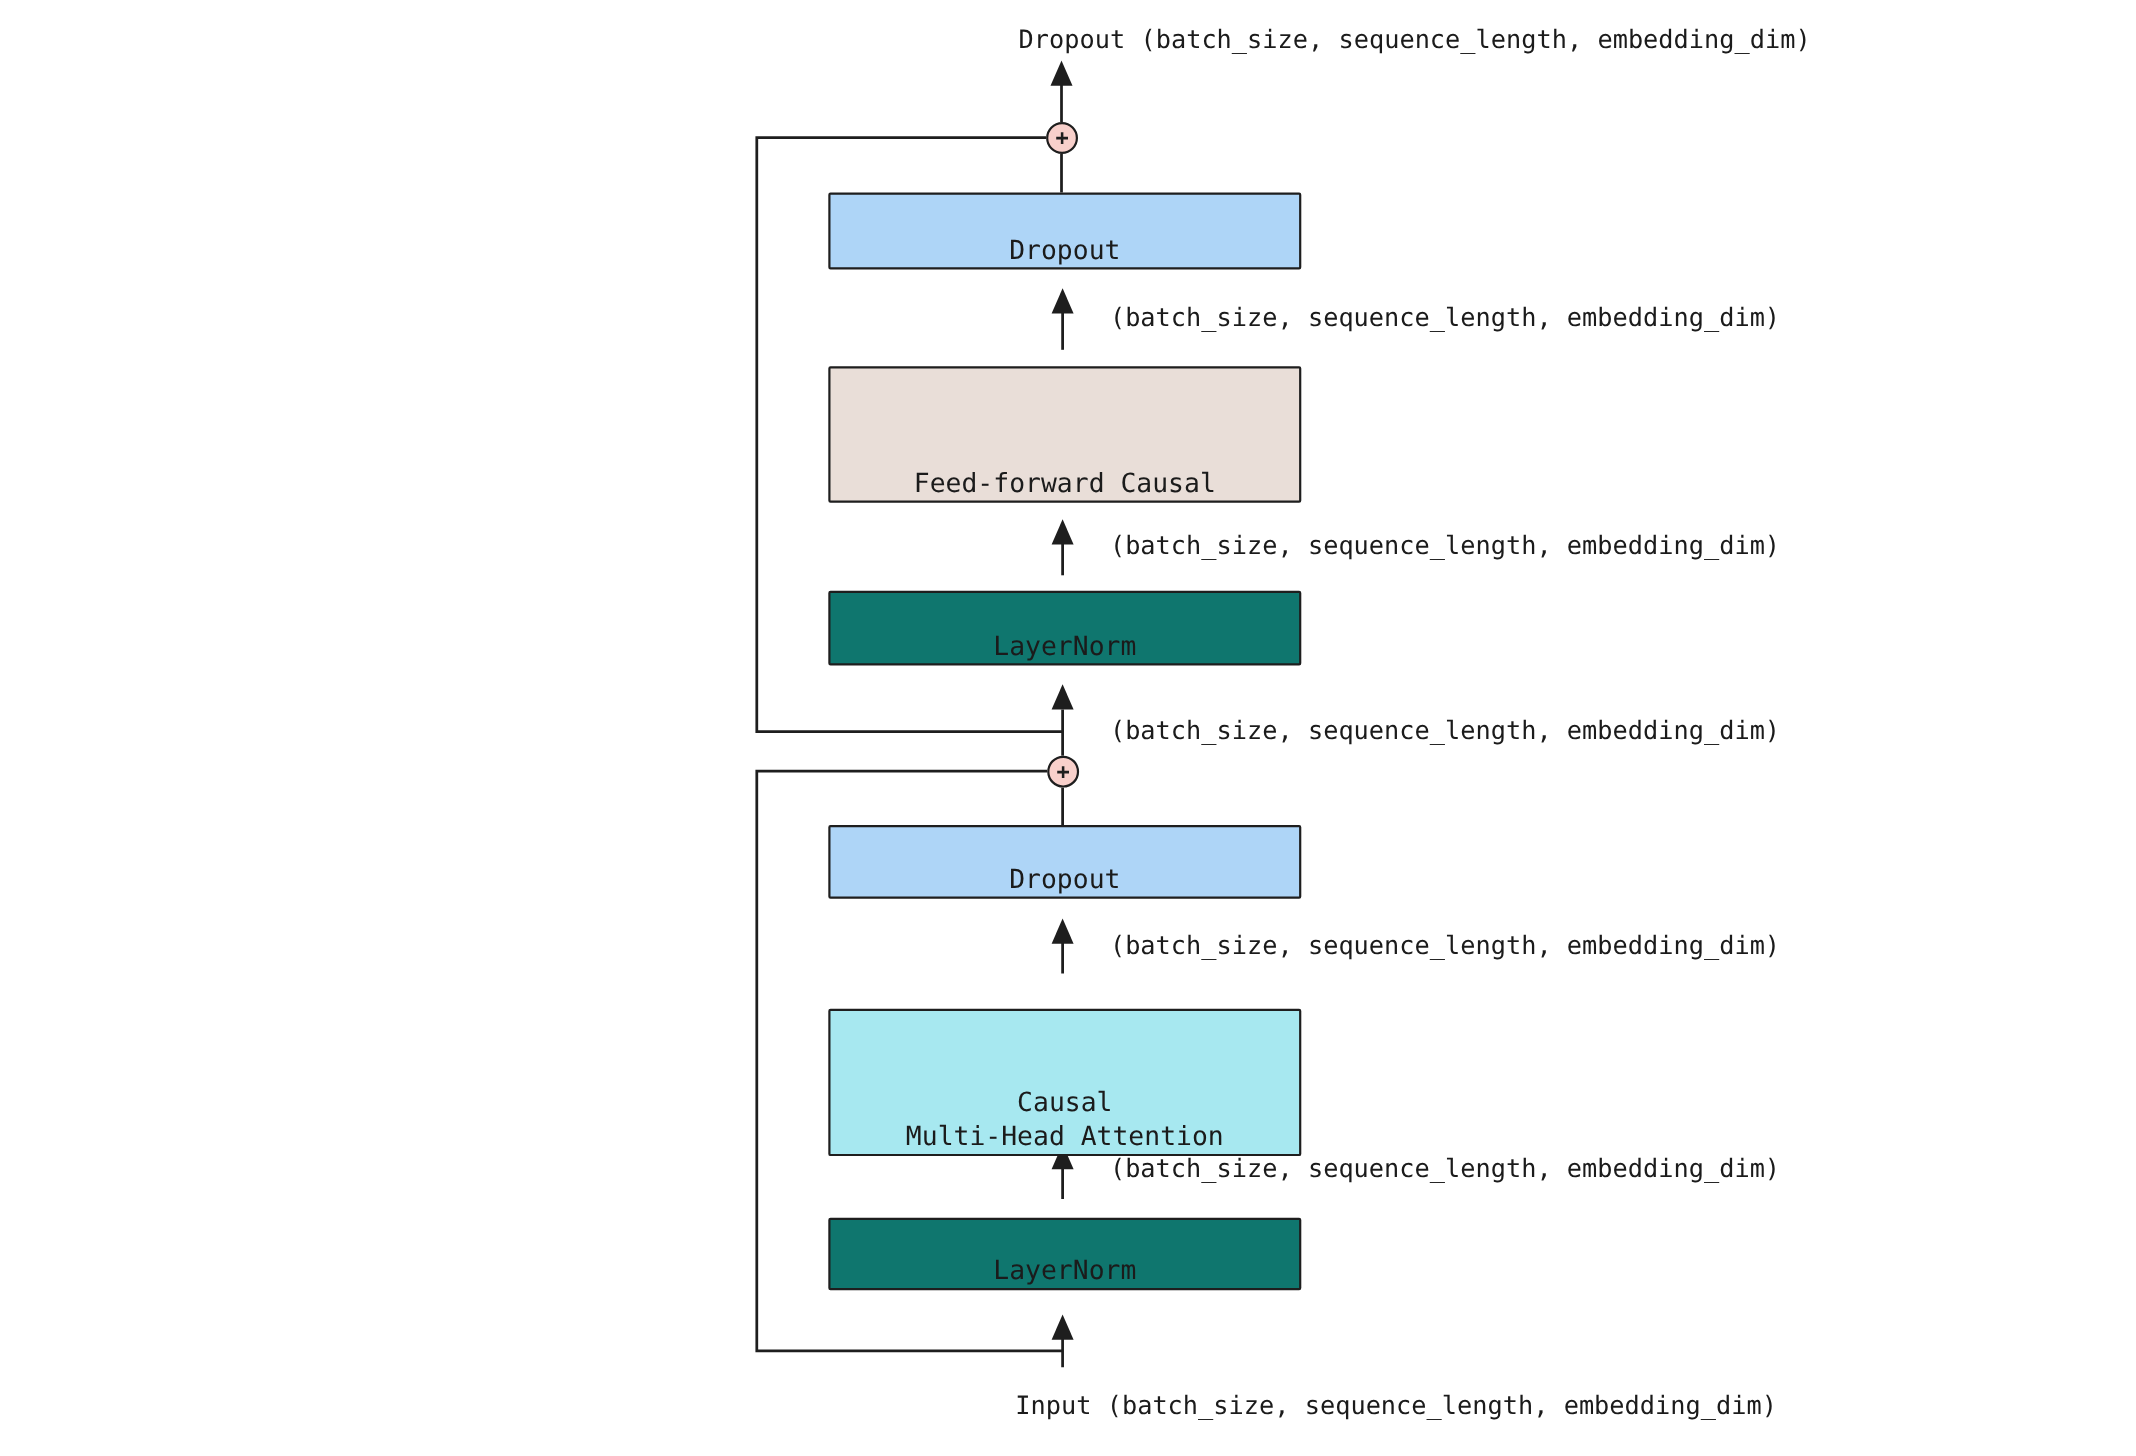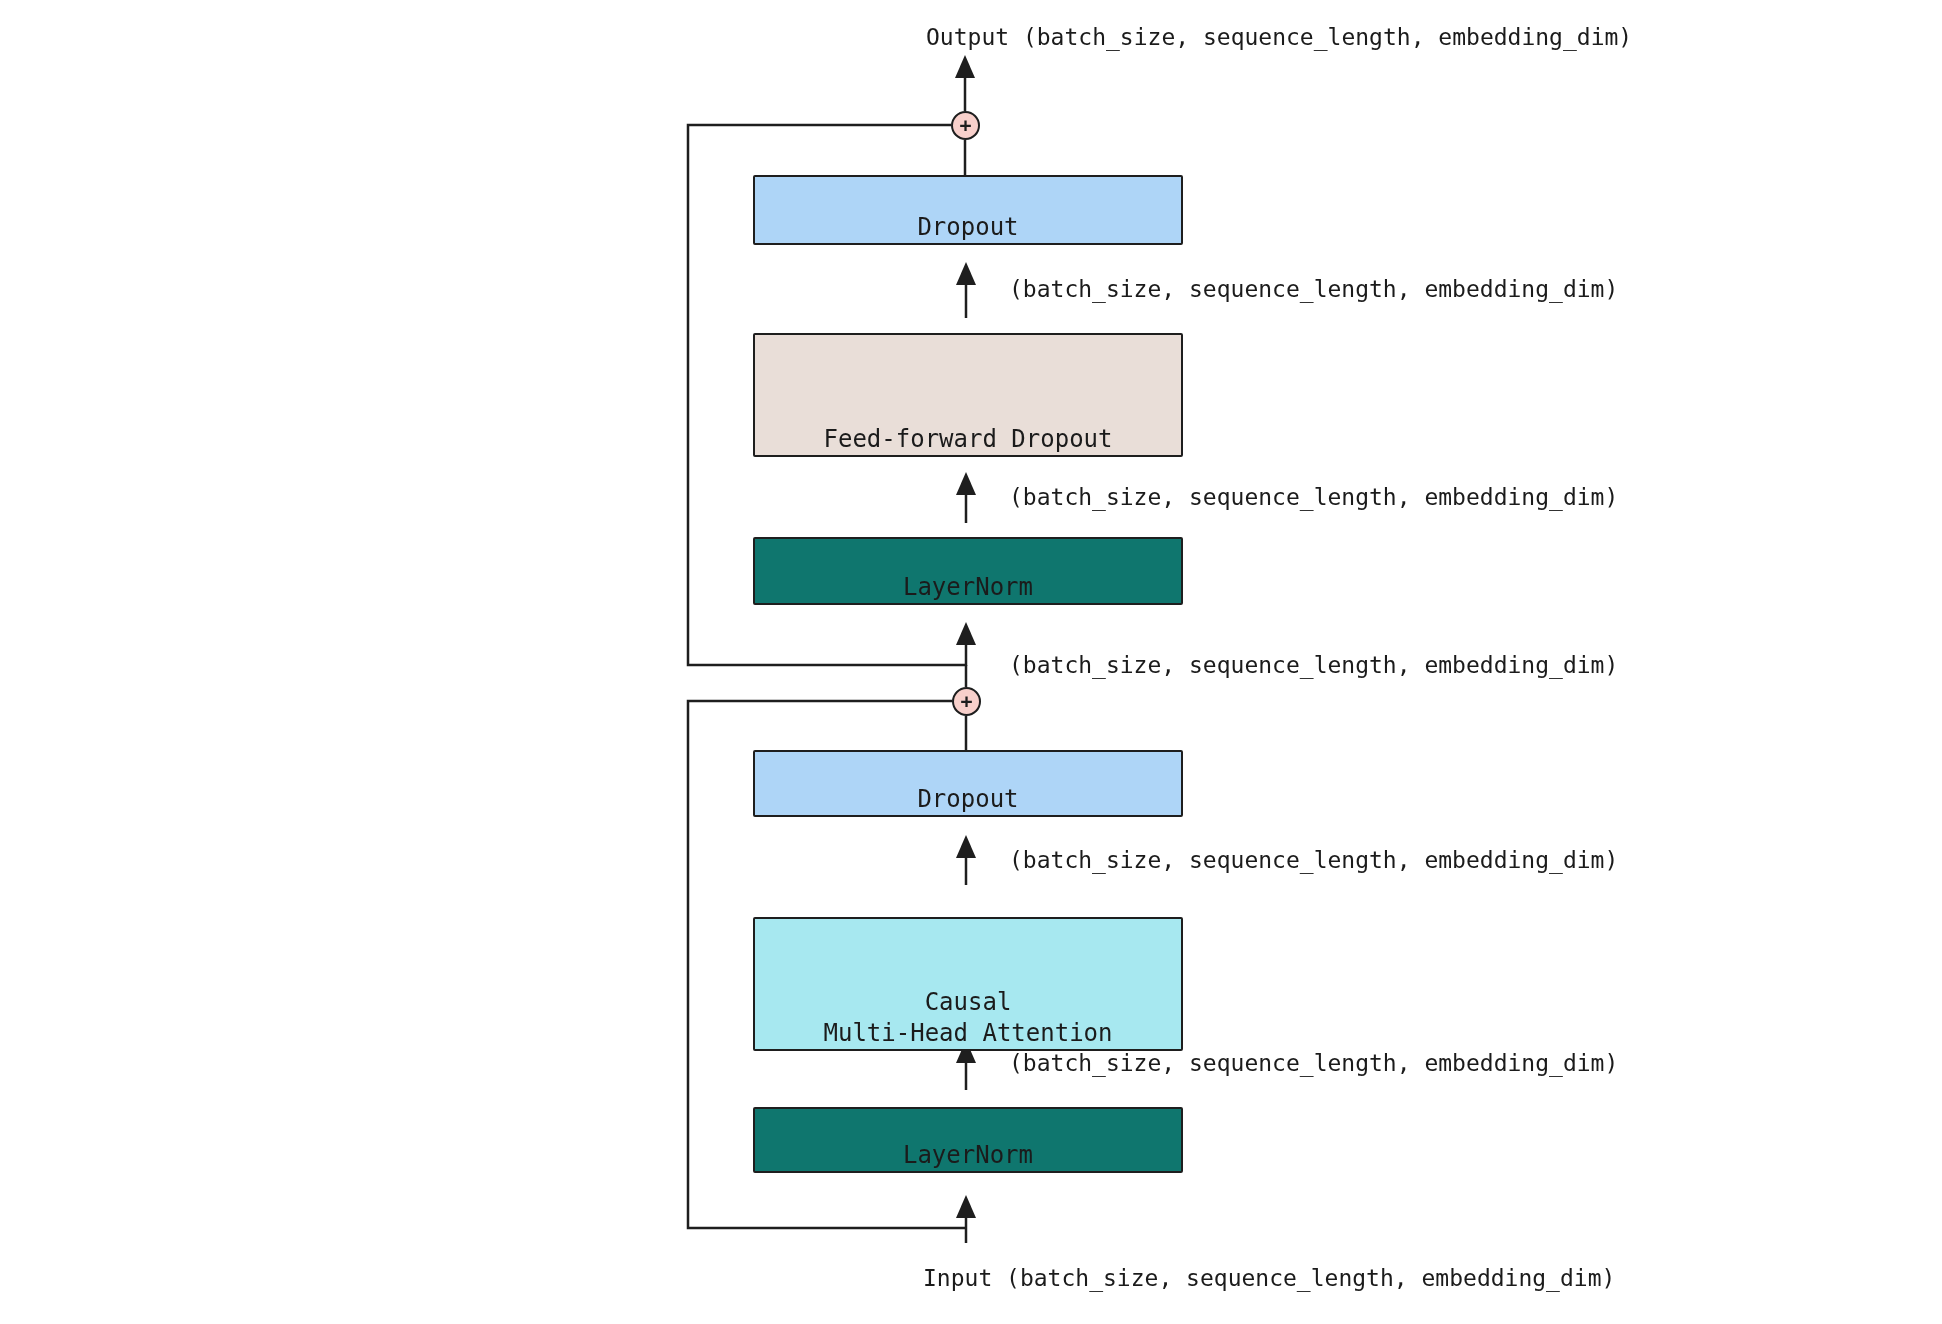--- a/index.html
+++ b/index.html
@@ -136,29 +136,29 @@
     <line x1="966" y1="885" x2="966" y2="856"></line>
     <polygon points="966,835 956,858 976,858"></polygon>
 
     <line x1="966" y1="1090" x2="966" y2="1061"></line>
     <polygon points="966,1040 956,1063 976,1063"></polygon>
 
     <line x1="966" y1="1243" x2="966" y2="1217"></line>
     <polygon points="966,1195 956,1218 976,1218"></polygon>
   </svg>
 
-  <div class="title-label" id="output-label">Output (batch_size, sequence_length, embedding_dim)</div>
+  <div class="title-label" id="output-label">Dropout (batch_size, sequence_length, embedding_dim)</div>
   <div class="title-label" id="input-label">Input (batch_size, sequence_length, embedding_dim)</div>
 
   <div class="block block-dropout" id="dropout-upper">
     <span>Dropout</span>
   </div>
 
   <div class="block block-ffn" id="ffn">
-    <span>Feed-forward Dropout</span>
+    <span>Feed-forward Causal</span>
   </div>
 
   <div class="block block-layernorm" id="layernorm-upper">
     <span>LayerNorm</span>
   </div>
 
   <div class="block block-dropout" id="dropout-lower">
     <span>Dropout</span>
   </div>
 

